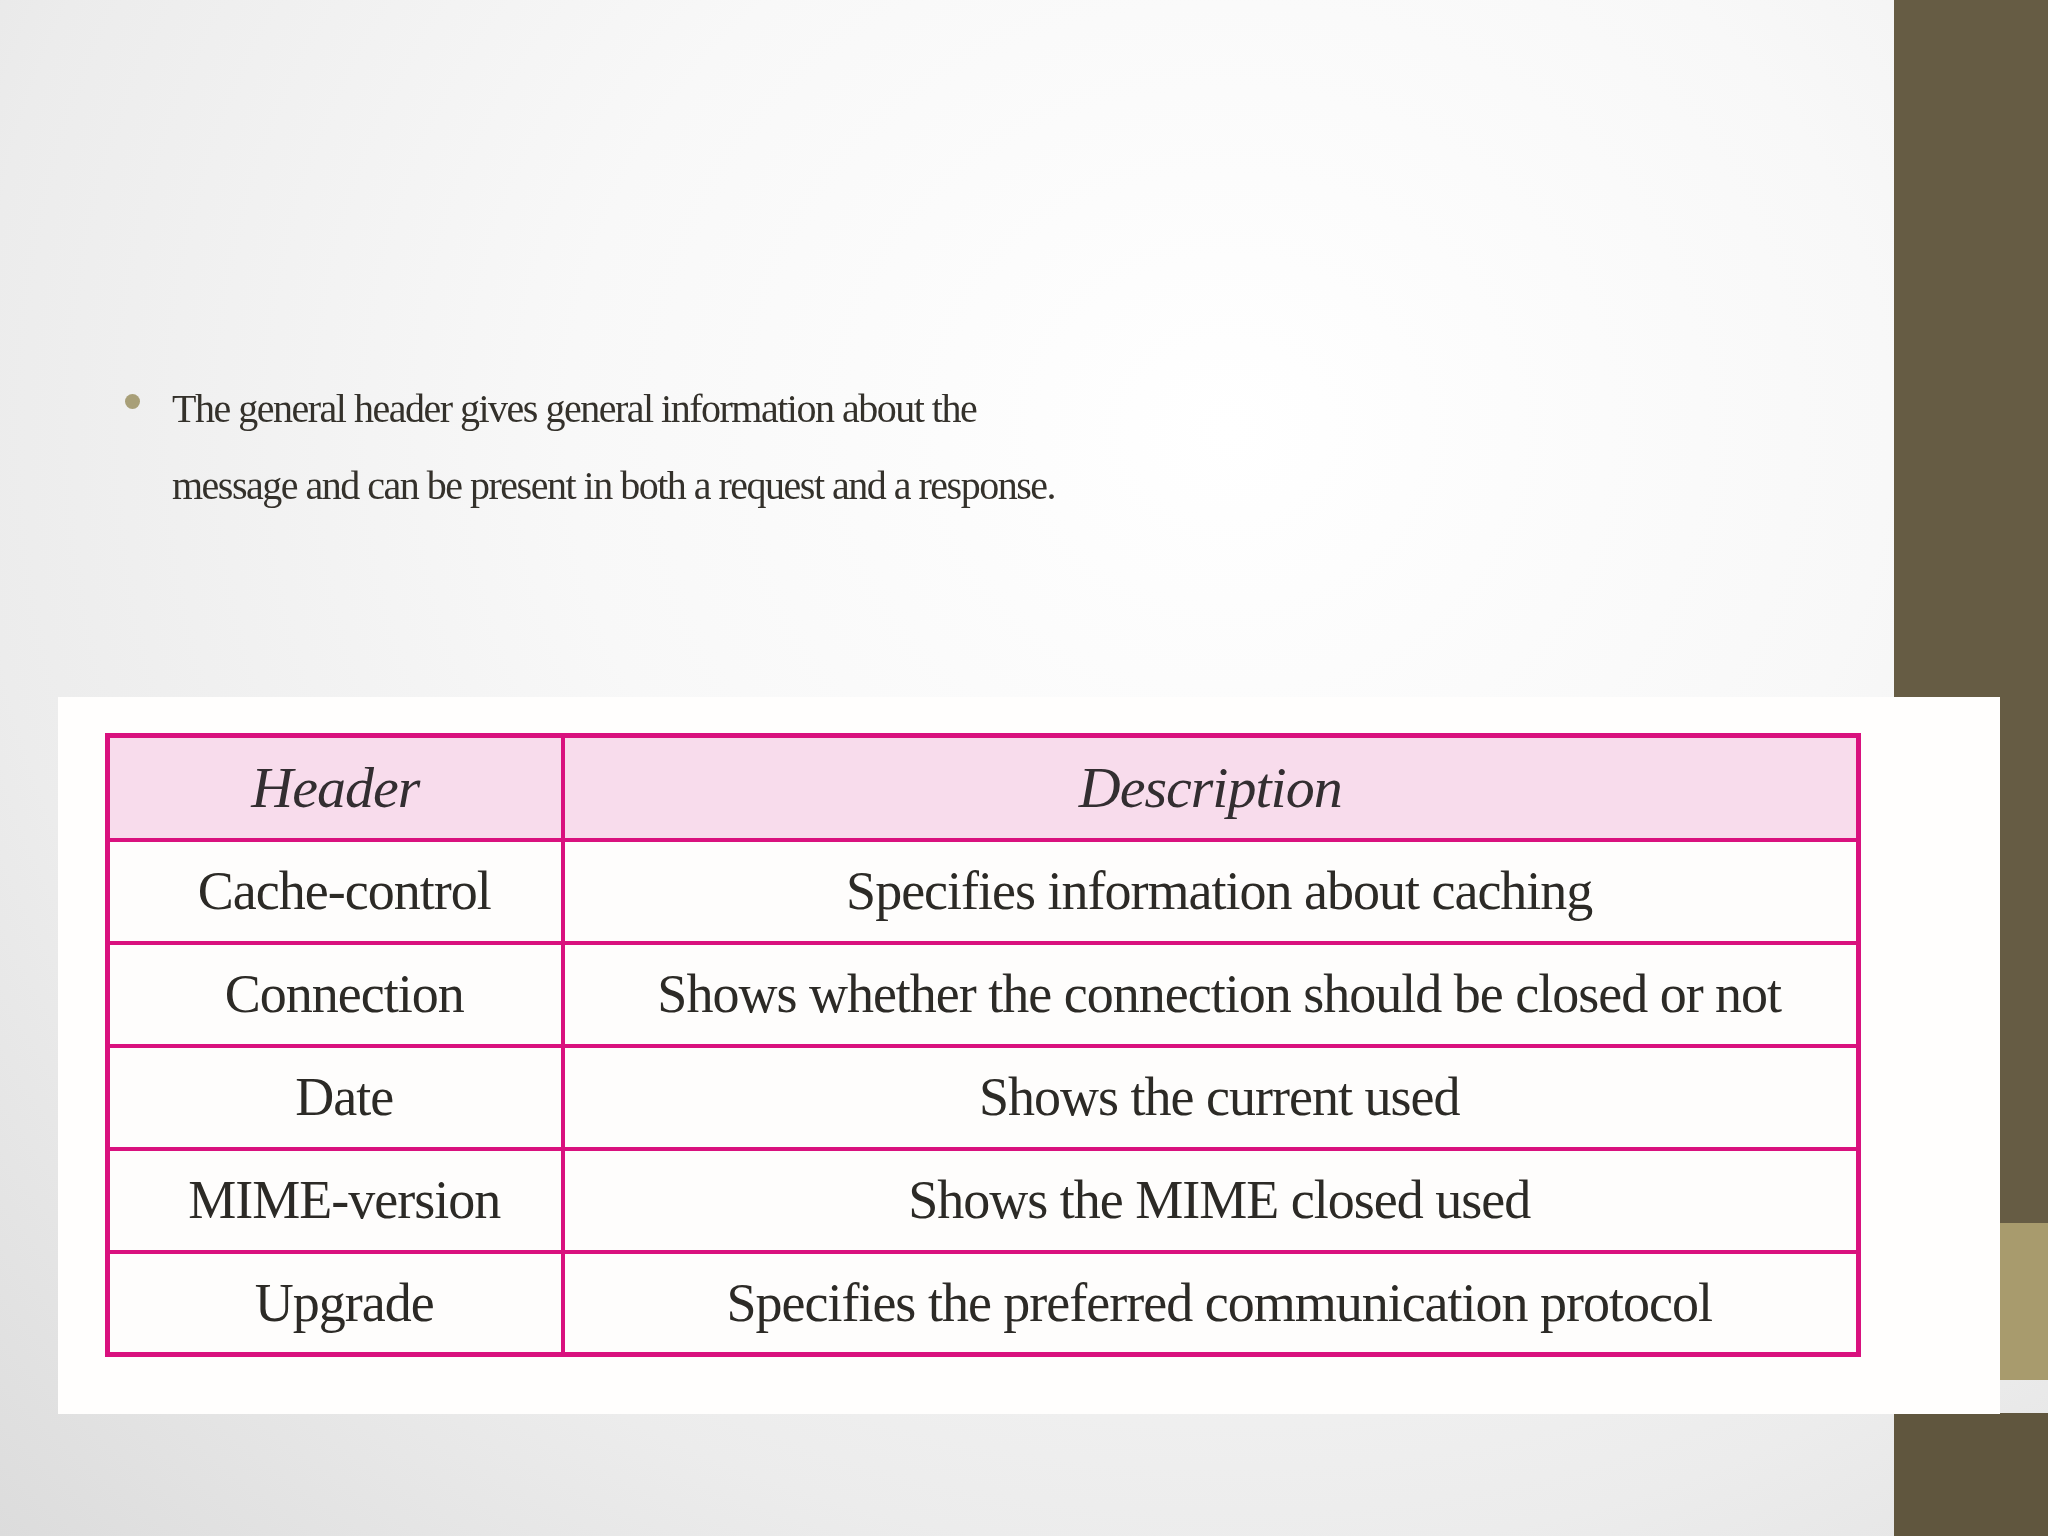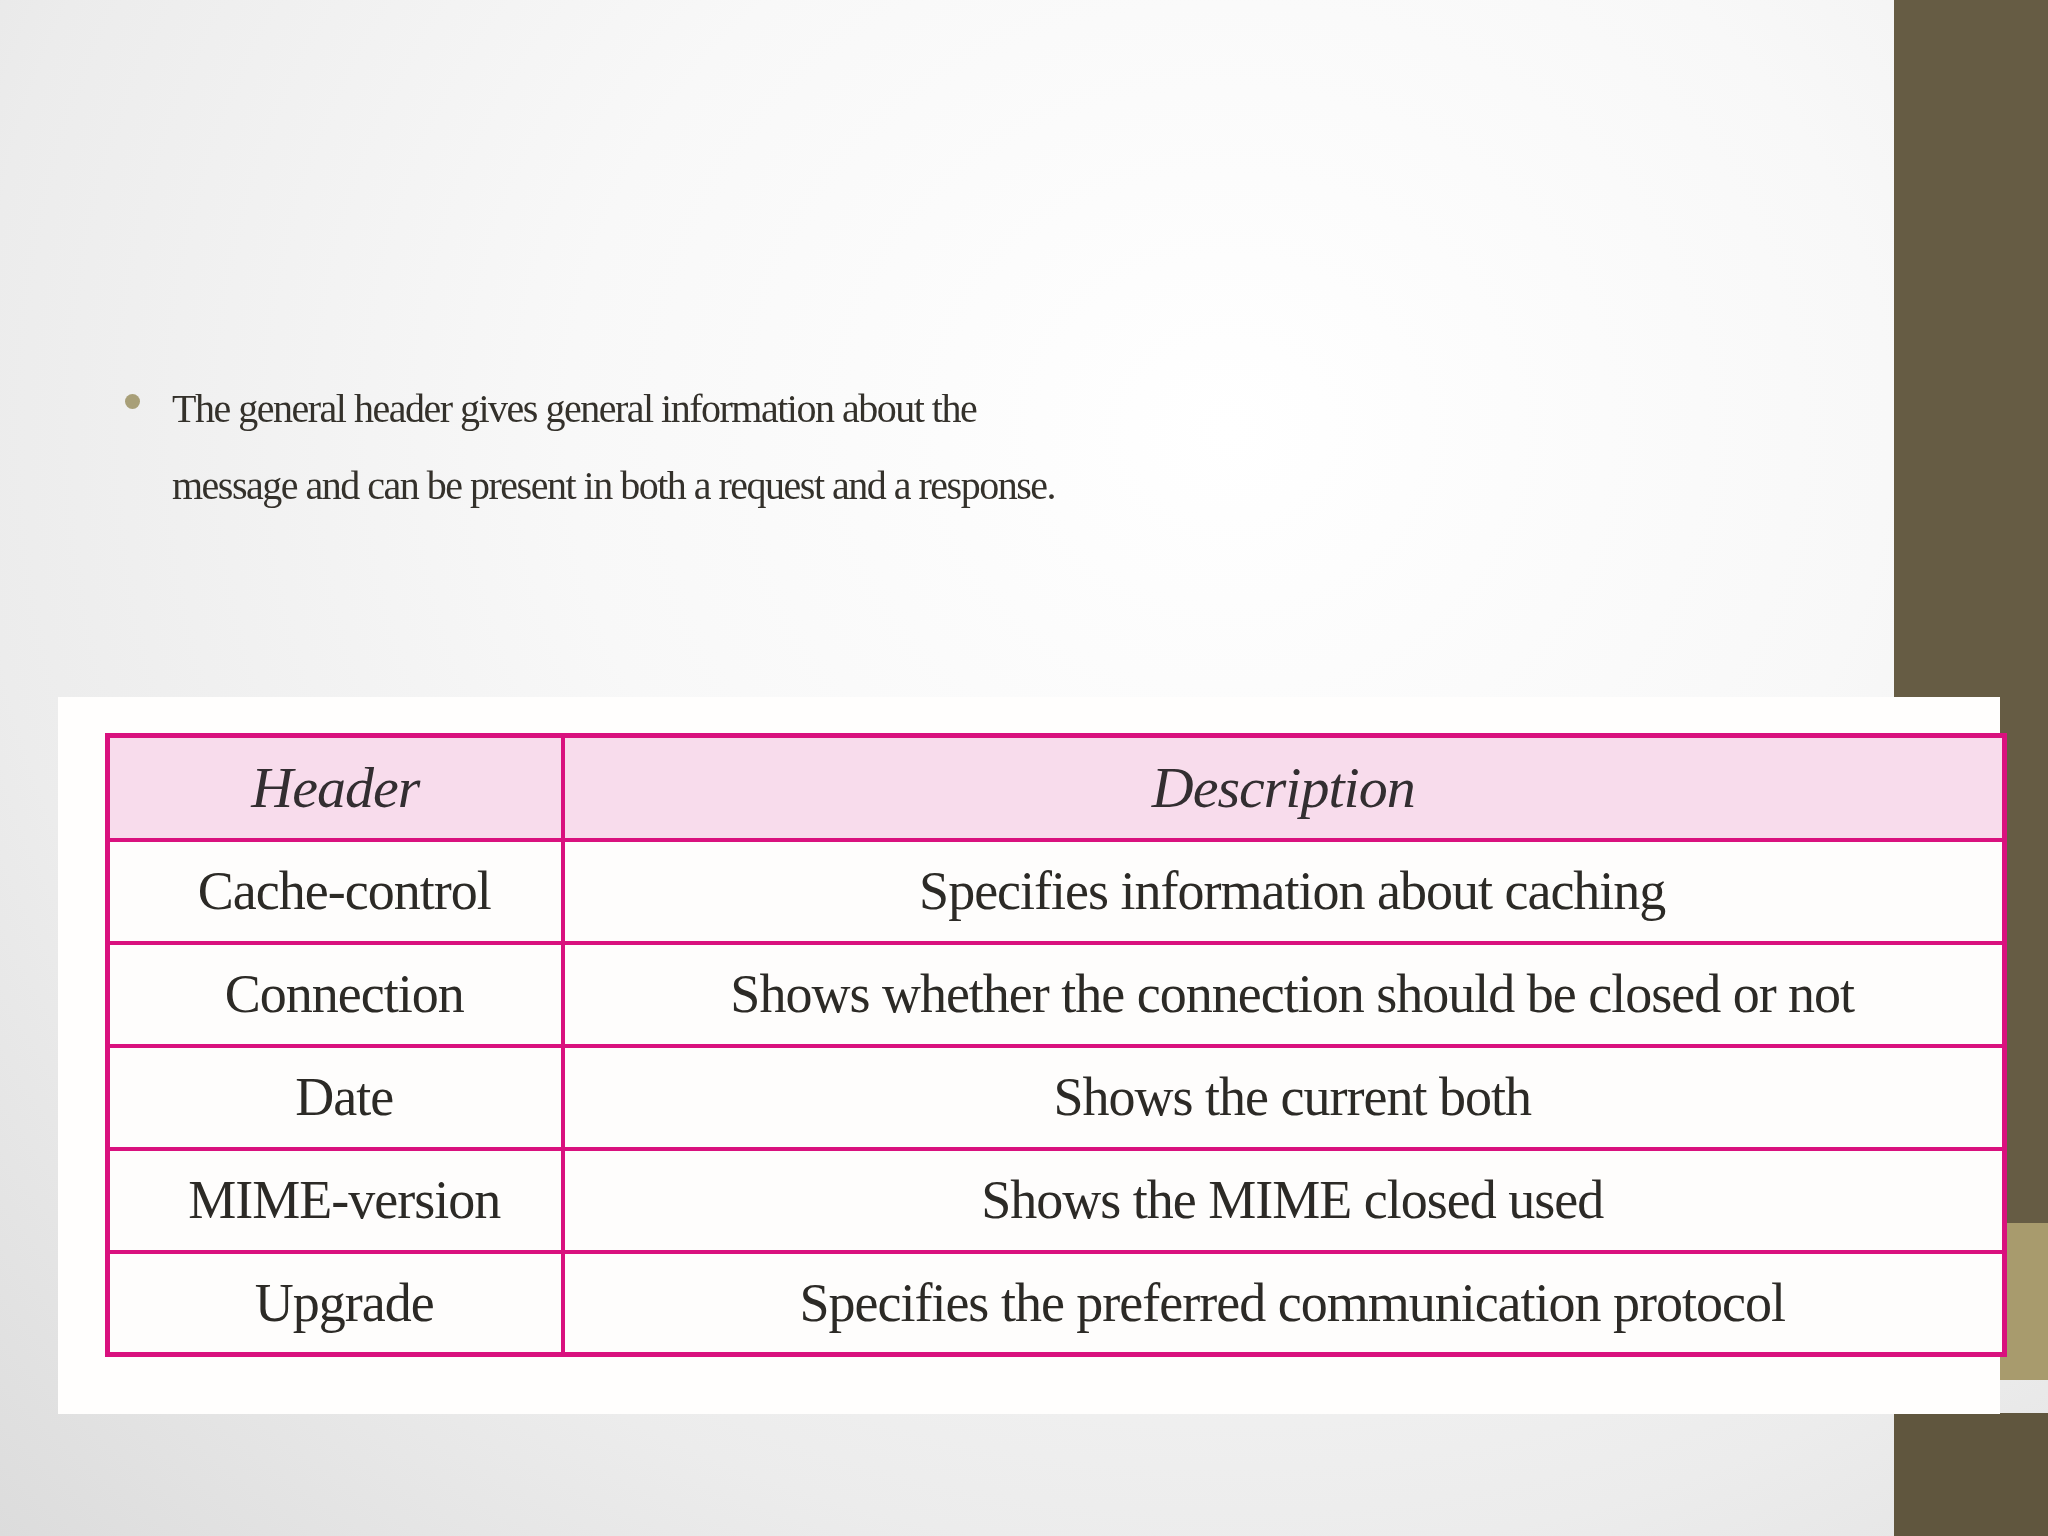--- a/index.html
+++ b/index.html
@@ -25,21 +25,21 @@
   .bullet-dot{
     position:absolute;left:125px;top:394px;width:15px;height:15px;border-radius:50%;
     background:#a89f78;
   }
   .bullet-text{
     position:absolute;left:168px;top:366px;margin:4px;width:1700px;
     font-size:40px;line-height:77px;letter-spacing:-1.5px;color:#34312b;
   }
   
   .hdr-table{
-    position:absolute;left:105px;top:733px;width:1902px;
+    position:absolute;left:105px;top:733px;width:1756px;
     border-collapse:collapse;table-layout:fixed;
     background:#fefdfc;
   }
   .hdr-table th,.hdr-table td{
     border:4px solid #d9117e;overflow:hidden;
   }
   .hdr-table{border:5px solid #d9117e;}
   .hdr-table col.c1{width:455px;}
   .hdr-table thead tr{height:104px;}
   .hdr-table tbody tr{height:103px;}
@@ -81,21 +81,21 @@
       <tr>
         <td>Cache-control</td>
         <td>Specifies information about caching</td>
       </tr>
       <tr>
         <td>Connection</td>
         <td>Shows whether the connection should be closed or not</td>
       </tr>
       <tr>
         <td>Date</td>
-        <td>Shows the current both</td>
+        <td>Shows the current used</td>
       </tr>
       <tr>
         <td>MIME-version</td>
         <td>Shows the MIME closed used</td>
       </tr>
       <tr>
         <td>Upgrade</td>
         <td>Specifies the preferred communication protocol</td>
       </tr>
     </tbody>

